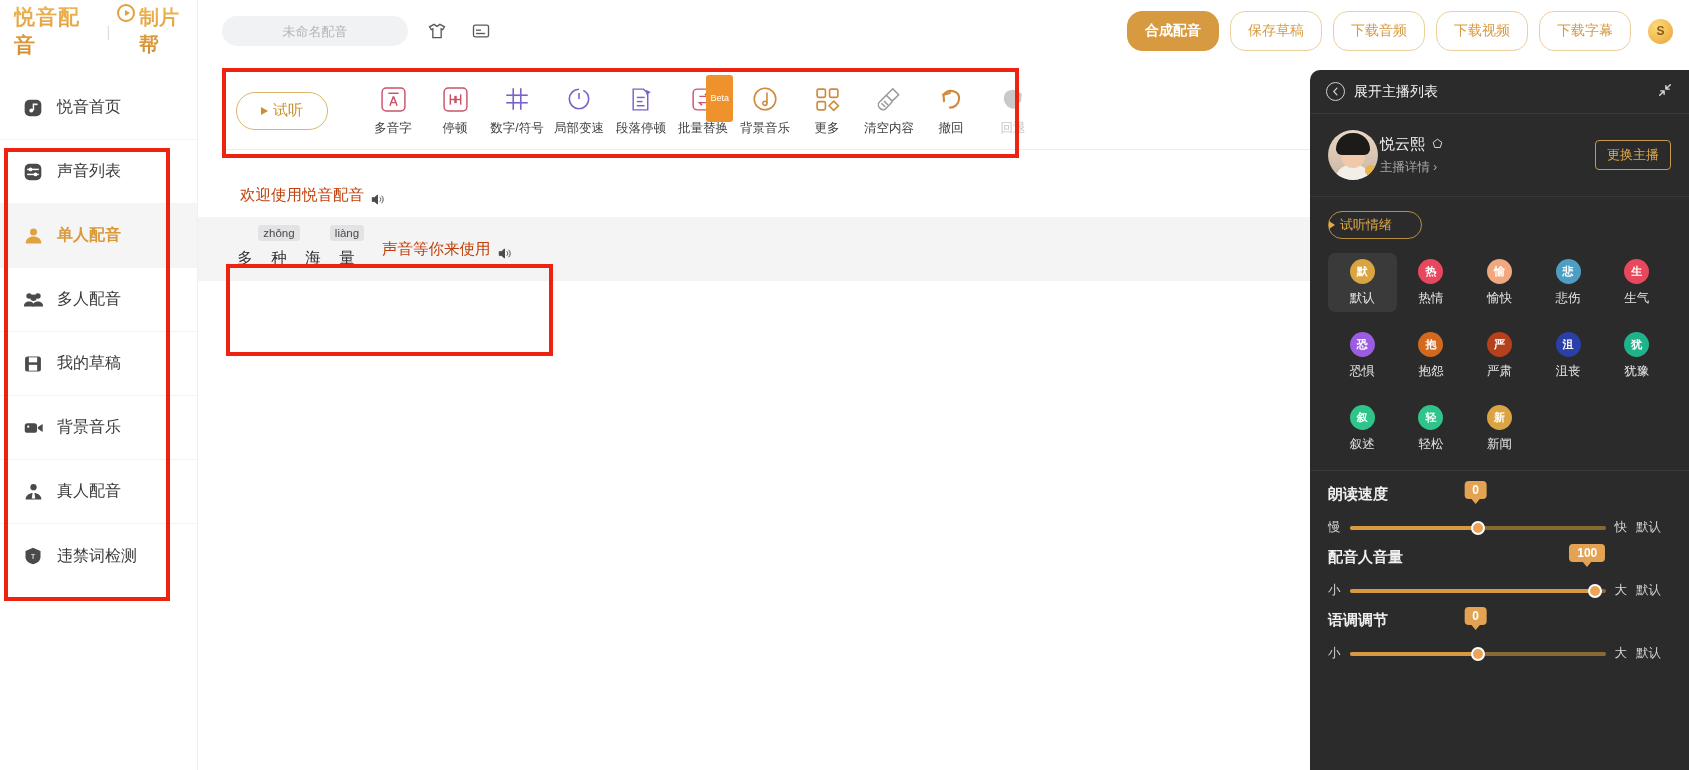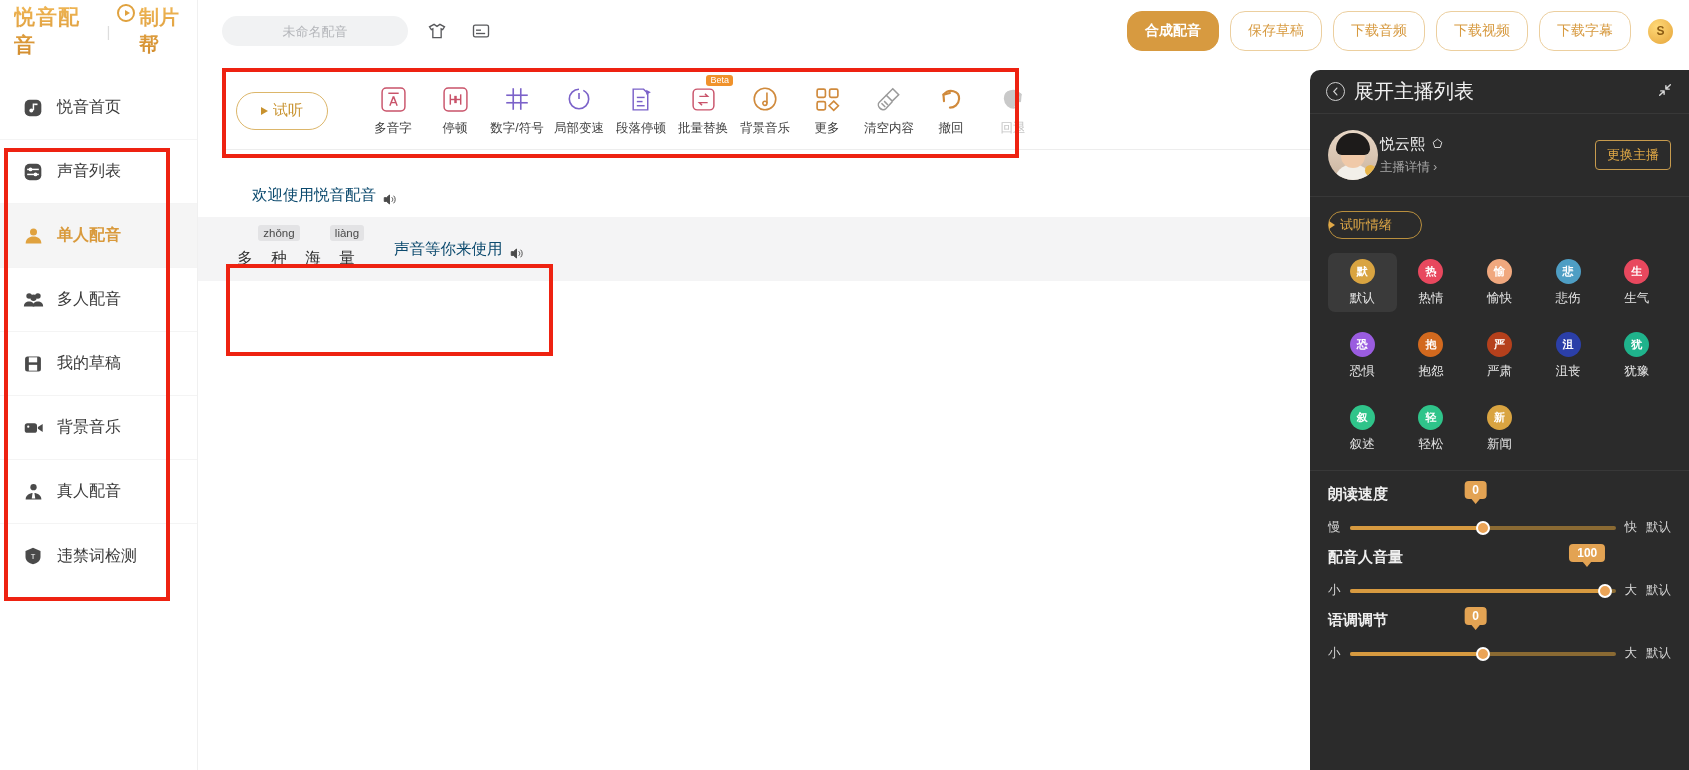--- a/index.html
+++ b/index.html
@@ -100,52 +100,52 @@
   .tool {
     width:62px; display:flex; flex-direction:column; align-items:center; gap:6px;
     cursor:pointer; position:relative;
   }
   .tool .glyph { width:30px; height:30px; display:flex; align-items:center; justify-content:center; }
   .tool .tlabel { font-size:12.5px; color:#3f3f3f; white-space:nowrap; }
   .tool.disabled .tlabel { color:#c6c6c6; }
   .tool.disabled .glyph svg { stroke:#c9c9c9 !important; fill:#c9c9c9 !important; }
   .beta-badge {
     position:absolute; top:-9px; right:1px; background:#f0922b; color:#fff;
-    font-size:9px; line-height:11px; padding:0 4px; border-radius:3px;
+    font-size:9px; line-height:11px; padding:18px 4px; border-radius:3px;
   }
 
   
   .editor { flex:1; padding:22px 0 0 0; position:relative; }
   .para {
     padding:8px 30px; font-size:15.5px; color:#2f2f2f; line-height:1.9;
     display:flex; align-items:center; gap:6px;
   }
   .para.sel { background:#f4f4f5; }
   .spk { width:16px;height:16px;display:inline-block; }
   .pinyin-row { display:flex; gap:0; align-items:flex-end; }
   .py-char { display:inline-flex; flex-direction:column; align-items:center; width:34px; }
   .py-top {
     font-size:11.5px; color:#4a4a4a; background:#e3e3e5; border-radius:3px;
     padding:1px 5px; margin-bottom:2px; line-height:14px; white-space:nowrap;
   }
   .py-top.empty { background:transparent; color:transparent; }
   .py-body { font-size:15.5px; color:#2f2f2f; }
-  .plain-run { font-size:15.5px; color:#0c4a6e; margin-left:24px; }
+  .plain-run { font-size:15.5px; color:#c2410c; margin-left:12px; }
 
   
   .rpanel {
     position:absolute; right:0; top:70px; width:379px; height:700px;
     background:#2b2b2b; border-radius:10px 0 0 0; color:#e9e9e9;
     display:flex; flex-direction:column; overflow:hidden;
   }
   .rp-head {
     height:44px; display:flex; align-items:center; padding:0 16px; gap:9px;
     border-bottom:1px solid #383838;
   }
-  .rp-head .ttl { font-size:20px; color:#f2f2f2; }
+  .rp-head .ttl { font-size:14px; color:#f2f2f2; }
   .circ-btn {
     width:19px;height:19px;border-radius:50%;border:1.4px solid #cfcfcf;
     display:flex;align-items:center;justify-content:center; cursor:pointer;
   }
   .rp-head .shrink { margin-left:auto; cursor:pointer; color:#d8d8d8; font-size:16px; }
 
   .anchor-row { display:flex; align-items:center; padding:16px 18px; gap:2px; border-bottom:1px solid #383838; }
   .avatar {
     width:50px;height:50px;border-radius:50%;position:relative;overflow:hidden;
     background:linear-gradient(180deg,#e8d7c6,#cbb5a0); flex:0 0 50px;
@@ -174,21 +174,21 @@
     display:flex;flex-direction:column;align-items:center;gap:6px;cursor:pointer;
     padding:6px 0 5px 0; border-radius:7px;
   }
   .emo.active { background:#3a3a3a; }
   .emo .dot {
     width:25px;height:25px;border-radius:50%;display:flex;align-items:center;
     justify-content:center;font-size:11px;color:#fff;font-weight:bold;
   }
   .emo .nm { font-size:12.5px; color:#e6e6e6; }
 
-  .sliders { padding:14px 18px 0 18px; }
+  .sliders { padding:14px 28px 0 18px; }
   .sl-block { margin-bottom:12px; position:relative; }
   .sl-title { font-size:15px; color:#f0f0f0; font-weight:bold; }
   .sl-row { display:flex; align-items:center; gap:9px; margin-top:15px; }
   .sl-end { font-size:12.5px; color:#d9d9d9; }
   .sl-def { font-size:12.5px; color:#cfcfcf; cursor:pointer; }
   .sl-track {
     flex:1; height:4px; background:#8a6a33; border-radius:2px; position:relative;
   }
   .sl-fill { position:absolute; left:0; top:0; height:4px; background:#d79a40; border-radius:2px; }
   .sl-knob {

